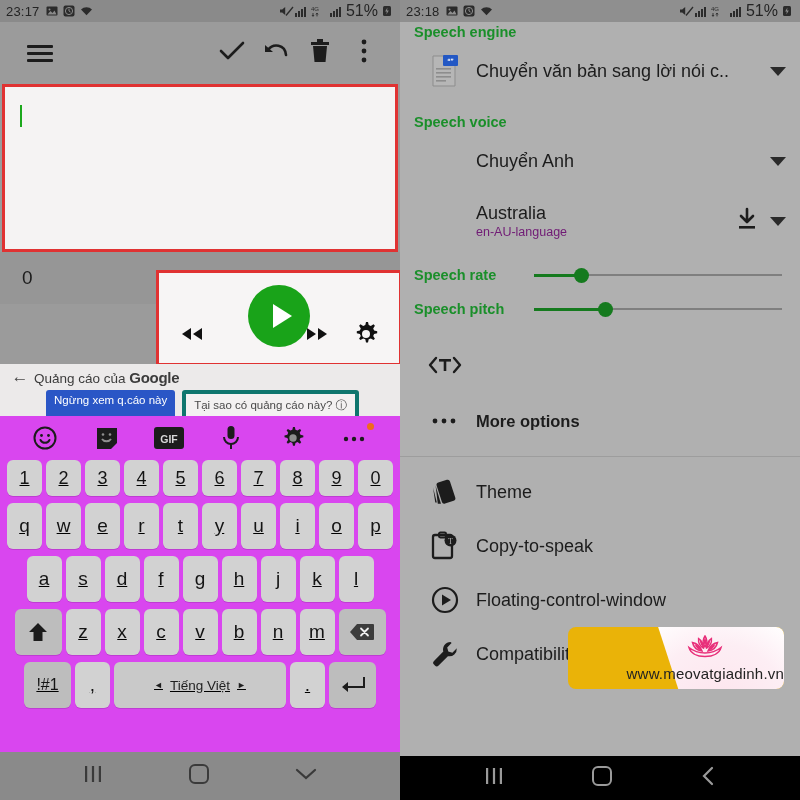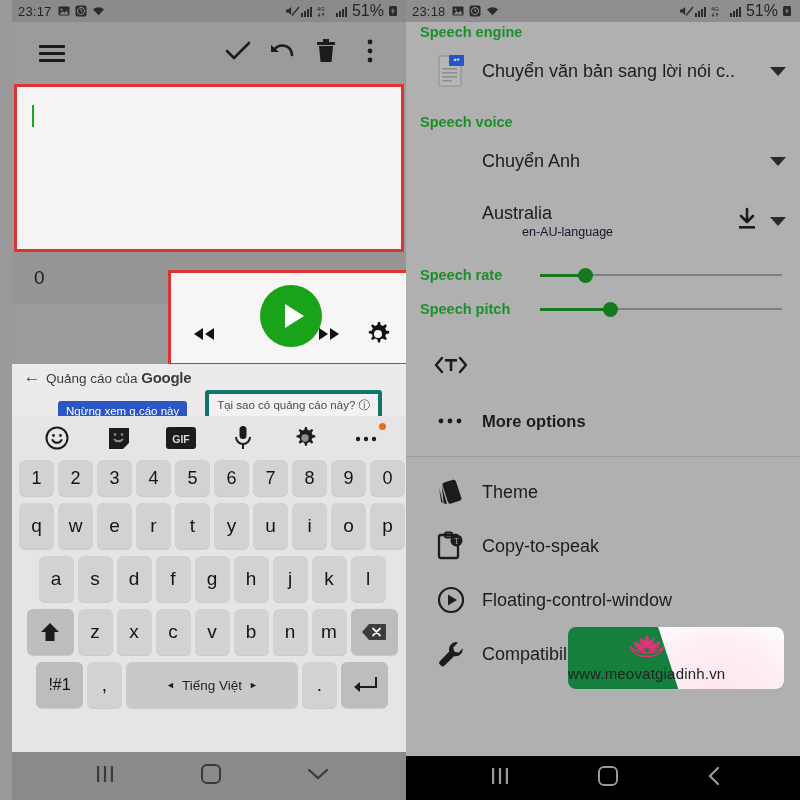--- a/index.html
+++ b/index.html
@@ -2,21 +2,21 @@
 <html><head>
 <meta charset="utf-8">
 <style>
   * { box-sizing: border-box; margin: 0; padding: 0; }
   html, body {
     width: 800px; height: 800px;
     font-family: "Liberation Sans", sans-serif;
     background: #9a9a9a;
     overflow: hidden;
   }
-  #root { position: relative; width: 800px; height: 724px; display: flex; padding-left: 12px; }
+  #root { position: relative; width: 800px; height: 724px; display: flex; }
 
   
   .panel-left {
     position: relative;
     width: 400px; height: 800px;
     background: #9b9b9b;
     overflow: hidden;
   }
   .statusbar {
     height: 22px; width: 100%;
@@ -91,31 +91,32 @@
 
   
   .ad-bar {
     position:absolute; left:0; top: 364px; width: 400px; height: 52px;
     background: #eceaea;
   }
   .ad-top { display:flex; align-items:center; height: 26px; padding-left: 6px; }
   .ad-back { font-size: 17px; color:#4a4a4a; width: 28px; text-align:center; }
   .ad-title { flex:1; text-align:left; font-size:13.5px; color:#3c3c3c; padding-right: 28px;}
   .ad-title .gword { font-size:15px; font-weight:bold; color:#3c3c3c; letter-spacing:-.3px;}
-  .ad-btns { display:flex; gap:18px; padding-left: 46px; align-items: flex-end; }
+  .ad-btns { display:flex; gap:7px; padding-left: 46px; }
   .ad-chip {
     font-size: 11.5px; padding: 4px 8px; border-radius: 3px;
   }
   .ad-chip.primary { background:#2a56c6; color:#fff; }
   .ad-chip.secondary { background:#f3f1f1; color:#4a4a4a; border:4px solid #0f766e; }
 
   
   .keyboard {
     position:absolute; left:0; top: 416px; width: 400px; height: 336px;
-    background: #e5e5e5;
+    background: #d946ef;
+    text-decoration: underline;
   }
   .kb-toolbar {
     height: 44px; display:flex; align-items:center;
     justify-content: space-around; padding: 0 14px;
   }
   .kb-tb-item { position:relative; width: 34px; height: 30px; display:flex; align-items:center; justify-content:center;}
   .kb-dot { position:absolute; right:-2px; top:0px; width:7px; height:7px; border-radius:50%; background:#f06a1a;}
   .kb-rows { padding: 0 3px; }
   .kb-row { display:flex; justify-content:center; gap: 4px; margin-bottom: 7px; }
   .key {
@@ -149,21 +150,21 @@
     color: #1a8f2a; font-size: 14.5px; font-weight: bold;
     padding: 2px 0 0 14px;
   }
   .row {
     display:flex; align-items:center; min-height:54px; padding: 0 14px;
   }
   .row .ic { width: 62px; display:flex; align-items:center; justify-content:center; flex-shrink:0; }
   .row .txt { flex:1; }
   .row .t1 { font-size:18px; color:#1c1c1c; }
   .row .t1.bold { font-weight: bold; font-size:16.5px;}
-  .row .t2 { font-size:12.5px; color:#0f172a; margin-top:1px;margin-left:40px;}
+  .row .t2 { font-size:12.5px; color:#701a75; margin-top:1px;}
   .caret-dn {
     width:0;height:0;border-left:8px solid transparent;border-right:8px solid transparent;
     border-top:9px solid #2a2a2a; margin-left:10px;
   }
   .dl-ico { margin-left:auto; margin-right:12px; }
   .slider-row { display:flex; align-items:center; padding: 6px 14px; min-height: 34px; }
   .slider-label { color:#1a8f2a; font-weight:bold; font-size:14.5px; width:120px; }
   .slider-track { position:relative; flex:1; height:18px; margin-right:4px; }
   .slider-track .bg { position:absolute; top:8px; left:0; right:0; height:2px; background:#7f7f7f; }
   .slider-track .fill { position:absolute; top:7.5px; left:0; height:3px; background:#157a1e; }
@@ -172,23 +173,23 @@
 
   .navbar-right {
     position:absolute; left:0; bottom:0; width:400px; height:44px;
     background:#000; display:flex; align-items:center; justify-content:space-around;
     padding: 0 40px;
   }
 
   
   .watermark {
     position:absolute; right: 16px; bottom: 35px;
-    width: 216px; height: 62px; background:#15803d;
+    width: 216px; height: 62px; background:#eab308;
     border-radius: 8px; overflow:hidden;
-    display:flex; flex-direction:column; align-items:flex-start; justify-content:center;
+    display:flex; flex-direction:column; align-items:flex-end; justify-content:center;
   }
   .wm-swoosh { position:absolute; right:-40px; top:-28px; width:150px; height:130px;
     background: radial-gradient(circle at 20% 80%, #fde3ec 0%, #fdeef4 45%, #ffffff 70%);
     transform: rotate(-18deg); }
   .wm-inner { position:relative; z-index:2; display:flex; flex-direction:column; align-items:center;}
   .wm-text { font-size: 15px; color:#222; letter-spacing:.2px; margin-top:1px; }
 </style>
 </head>
 <body>
 

